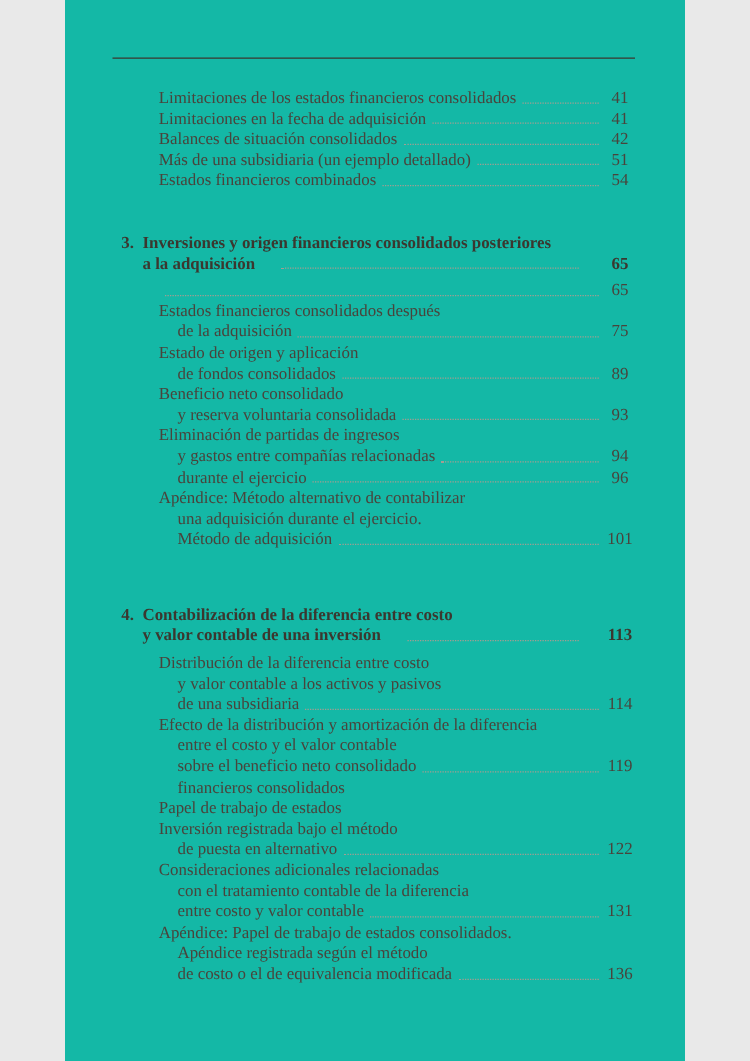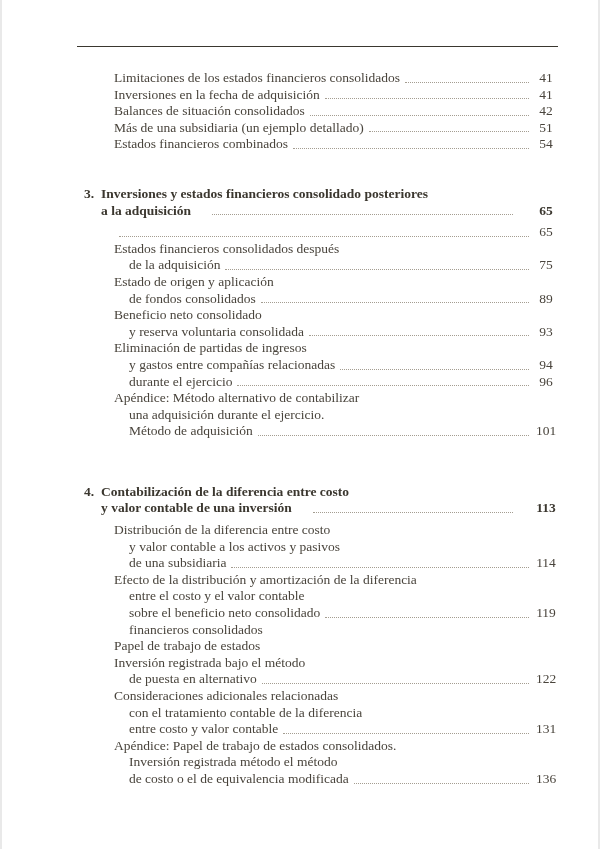--- a/index.html
+++ b/index.html
@@ -1,26 +1,25 @@
 <!DOCTYPE html>
 <html><head>
 <meta charset="utf-8">
 <style>
   * { margin: 0; padding: 0; box-sizing: border-box; }
   html, body { background: #e9e9e9; }
   .page {
-    width: 596px;
+    width: 496px;
     height: 849px;
     margin: 0 auto;
-    background: #ffffff;
+    background: #14b8a6;
     font-family: "Liberation Serif", "DejaVu Serif", serif;
     color: #49443c;
     position: relative;
     overflow: hidden;
-    padding-left: 37px;
   }
   .content { padding: 0 40px 0 38px; }
   .top-rule {
     border: 0;
     border-top: 1.5px solid #3a372f;
     margin-top: 46px;
   }
   .toc {
     margin-top: 23px;
     font-size: 13.5px;
@@ -60,21 +59,21 @@
     <hr class="top-rule">
     <div class="toc">
         <div class="group">
           <div class="entries">
             <div class="row e-first">
               <span class="txt">Limitaciones de los estados financieros consolidados</span>
               <span class="leader"></span>
               <span class="pagenum">41</span>
             </div>
             <div class="row e-first">
-              <span class="txt">Inversiones en la fecha de adquisición</span>
+              <span class="txt">Limitaciones en la fecha de adquisición</span>
               <span class="leader"></span>
               <span class="pagenum">41</span>
             </div>
             <div class="row e-first">
               <span class="txt">Balances de situación consolidados</span>
               <span class="leader"></span>
               <span class="pagenum">42</span>
             </div>
             <div class="row e-first">
               <span class="txt">Más de una subsidiaria (un ejemplo detallado)</span>
@@ -85,21 +84,21 @@
               <span class="txt">Estados financieros combinados</span>
               <span class="leader"></span>
               <span class="pagenum">54</span>
             </div>
           </div>
         </div>
         <div class="group section">
           <div class="section-header">
             <div class="row h-first">
               <span class="num">3.</span>
-              <span class="txt">Inversiones y estados financieros consolidado posteriores</span>
+              <span class="txt">Inversiones y origen financieros consolidados posteriores</span>
             </div>
             <div class="row h-cont">
               <span class="txt">a la adquisición</span>
               <span class="leader"></span>
               <span class="pagenum">65</span>
             </div>
           </div>
           <div class="entries">
             <div class="row e-first">
               <span class="leader"></span>
@@ -212,21 +211,21 @@
             </div>
             <div class="row e-cont">
               <span class="txt">entre costo y valor contable</span>
               <span class="leader"></span>
               <span class="pagenum">131</span>
             </div>
             <div class="row e-first">
               <span class="txt">Apéndice: Papel de trabajo de estados consolidados.</span>
             </div>
             <div class="row e-cont">
-              <span class="txt">Inversión registrada método el método</span>
+              <span class="txt">Apéndice registrada según el método</span>
             </div>
             <div class="row e-cont">
               <span class="txt">de costo o el de equivalencia modificada</span>
               <span class="leader"></span>
               <span class="pagenum">136</span>
             </div>
           </div>
         </div>
       </div>
   </div>

